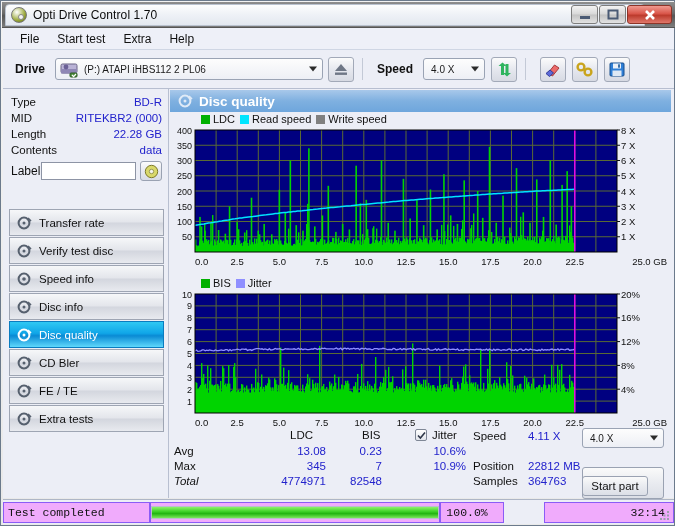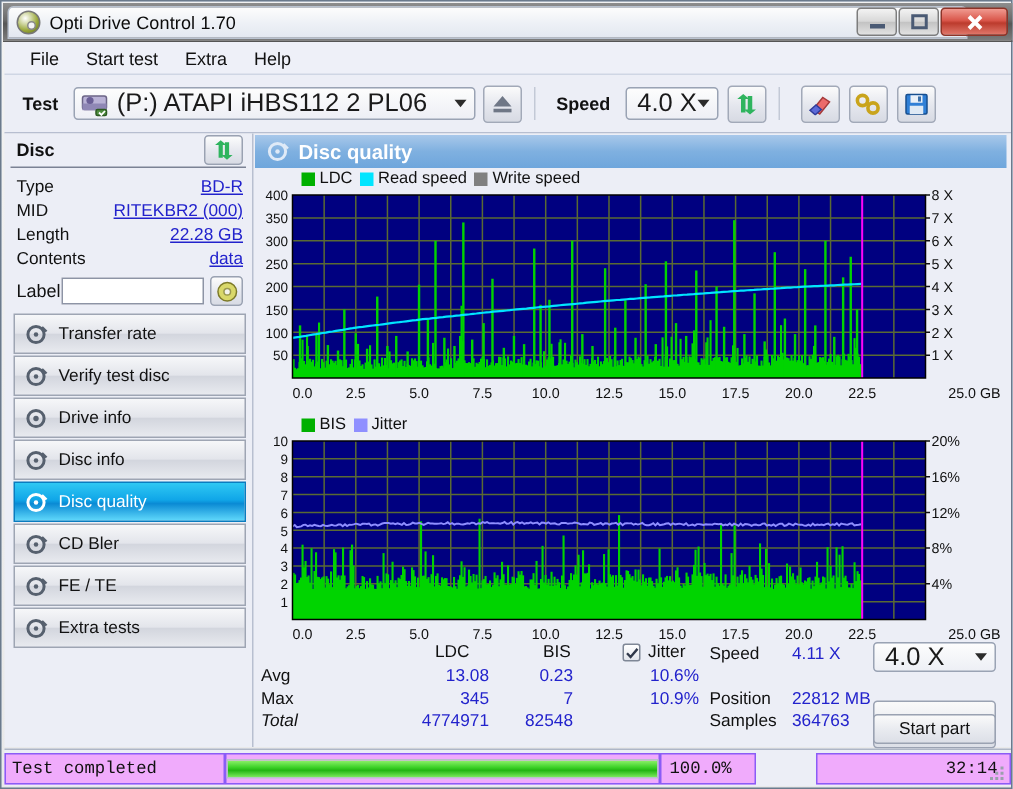--- a/index.html
+++ b/index.html
@@ -61,21 +61,21 @@
   
   .toolbar {
     position:absolute; left:2px; top:49px; width:671px; height:39px;
     background:#eceef6; display:flex; align-items:center; padding:0 6px;
     border-bottom:1px solid #b7bed0;
   }
   .tb-label { font-size:12px; font-weight:bold; color:#111; margin:0 10px 0 6px; }
   .combo {
     height:22px; border:1px solid #9aa3b4; border-radius:3px;
     background: linear-gradient(180deg,#fdfdfd 0%,#edeff5 100%);
-    display:flex; align-items:center; position:relative; font-size:17px; color:#1a1a1a;
+    display:flex; align-items:center; position:relative; font-size:10px; color:#1a1a1a;
   }
   .combo .arrow {
     position:absolute; right:5px; top:50%; transform:translateY(-50%);
     width:0;height:0;border-left:4px solid transparent;border-right:4px solid transparent;
     border-top:5px solid #2b2b2b;
   }
   .drive-combo { width:268px; padding-left:28px; }
   .drive-glyph {
     position:absolute; left:4px; top:2px; width:19px; height:17px;
   }
@@ -99,21 +99,21 @@
   .panel-head .t { font-size:12px;font-weight:bold;color:#111; margin-left:4px; }
   .refresh-btn {
     position:absolute; right:2px; top:1px; width:26px;height:20px;
     border:1px solid #9aa2b2;border-radius:3px;
     background: linear-gradient(180deg,#fcfcfc 0%,#e6e8ef 52%,#d8dbe4 100%);
     display:flex;align-items:center;justify-content:center;
   }
   .disc-rows { margin:5px 6px 0 8px; font-size:11.5px; }
   .disc-row { display:flex;justify-content:space-between; height:16px; align-items:center; }
   .disc-row .k { color:#111; }
-  .disc-row .v { color:#2222cc;text-decoration:underline; }
+  .disc-row .v { color:#2222cc; }
   .label-row { display:flex; align-items:center; margin-top:3px; }
   .label-row .k { font-size:12px;color:#111; width:30px; }
   .label-input {
     flex:1; height:18px; background:#fff; border:1px solid #8d94a5; margin-right:4px;
   }
   .disc-btn {
     width:22px;height:20px;border:1px solid #9aa2b2;border-radius:3px;
     background: linear-gradient(180deg,#fcfcfc 0%,#e6e8ef 52%,#d8dbe4 100%);
     display:flex;align-items:center;justify-content:center;
   }
@@ -215,21 +215,21 @@
   </div>
 
   <div class="menubar">
     <div class="menu-item">File</div>
     <div class="menu-item">Start test</div>
     <div class="menu-item">Extra</div>
     <div class="menu-item">Help</div>
   </div>
 
   <div class="toolbar">
-    <span class="tb-label">Test</span>
+    <span class="tb-label">Drive</span>
     <div class="combo drive-combo">
       <svg class="drive-glyph" width="19" height="17" viewBox="0 0 19 17">
         <rect x="1" y="3" width="16" height="9" rx="1.5" fill="#b9b2d6" stroke="#6b6486"></rect>
         <rect x="1" y="8" width="16" height="4.5" fill="#8f87b5"></rect>
         <circle cx="6" cy="6" r="2.4" fill="#6a5f96"></circle>
         <rect x="10" y="12" width="7" height="4" rx="1" fill="#4f8f3f" stroke="#2c5a22"></rect>
         <path d="M12 14 l1.6 1.6 L16 13" stroke="#fff" stroke-width="1.2" fill="none"></path>
       </svg>
       <span>(P:)  ATAPI iHBS112  2 PL06</span>
       <span class="arrow"></span>
@@ -271,29 +271,20 @@
       <svg width="16" height="15" viewBox="0 0 16 15">
         <rect x="1" y="1" width="14" height="13" rx="1" fill="#2f7fd6" stroke="#174e8e"></rect>
         <rect x="4" y="1.5" width="8" height="5" fill="#e9f0f8"></rect>
         <rect x="9" y="2.3" width="2" height="3.4" fill="#3a6fa8"></rect>
         <rect x="3.5" y="8.5" width="9" height="5.5" fill="#dfe9f4"></rect>
       </svg>
     </div>
   </div>
 
   <div class="left">
-    <div class="panel-head">
-      <span class="t">Disc</span>
-      <div class="refresh-btn">
-        <svg width="16" height="14" viewBox="0 0 17 15">
-          <path d="M5 13 L5 4 L2.5 4 L6.5 0.6 L10.5 4 L8 4 L8 13 Z" fill="#2fb45e"></path>
-          <path d="M12.5 2 L12.5 11 L15 11 L11 14.4 L7 11 L9.5 11 L9.5 2 Z" fill="#2fb45e"></path>
-        </svg>
-      </div>
-    </div>
     <div class="disc-rows">
       <div class="disc-row">
         <span class="k">Type</span>
         <span class="v">BD-R</span>
       </div>
       <div class="disc-row">
         <span class="k">MID</span>
         <span class="v">RITEKBR2 (000)</span>
       </div>
       <div class="disc-row">
@@ -337,21 +328,21 @@
           </span>
         <span>Verify test disc</span>
       </div>
       <div class="nav-item">
         <span class="ico">
             <svg width="15" height="14">
               <circle cx="7" cy="7" r="5.4" fill="none" stroke="#56606e" stroke-width="2"></circle>
               <circle cx="7" cy="7" r="1.8" fill="#56606e"></circle>
             </svg>
           </span>
-        <span>Drive info</span>
+        <span>Speed info</span>
       </div>
       <div class="nav-item">
         <span class="ico">
             <svg width="15" height="14">
               <circle cx="7" cy="7" r="5.4" fill="none" stroke="#56606e" stroke-width="2"></circle>
               <circle cx="7" cy="7" r="1.5" fill="#56606e"></circle>
               <path d="M11 2 L14 5" stroke="#56606e" stroke-width="1.6"></path>
             </svg>
           </span>
         <span>Disc info</span>
@@ -1427,21 +1418,21 @@
       <div class="cell k" style="left:303px; top:33px;">Position</div>
       <div class="cell v" style="left:358px; top:33px;">22812 MB</div>
       <div class="cell k" style="left:303px; top:48px;">Samples</div>
       <div class="cell v" style="left:358px; top:48px;">364763</div>
 
       <div class="combo" style="position:absolute;left:412px;top:1px;width:82px;padding-left:7px;height:20px;">
         <span>4.0 X</span>
         <span class="arrow"></span>
       </div>
       <div class="btn-std" style="position:absolute;left:412px;top:40px;width:82px;height:32px;">Start full</div>
-      <div class="btn-std" style="position:absolute;left:412px;top:49px;width:82px;height:20px;">Start part</div>
+      <div class="btn-std" style="position:absolute;left:412px;top:49px;width:66px;height:20px;">Start part</div>
     </div>
   </div>
 
   <div class="statusbar">
     <div class="sb-cell" style="width:158px;padding-left:4px;">Test completed</div>
     <div class="sb-cell" style="width:300px;justify-content:center;">
       <div class="progress" style="width:288px;">
         <div class="fill" id="progress-fill" style="width: 100%;"></div>
       </div>
     </div>

